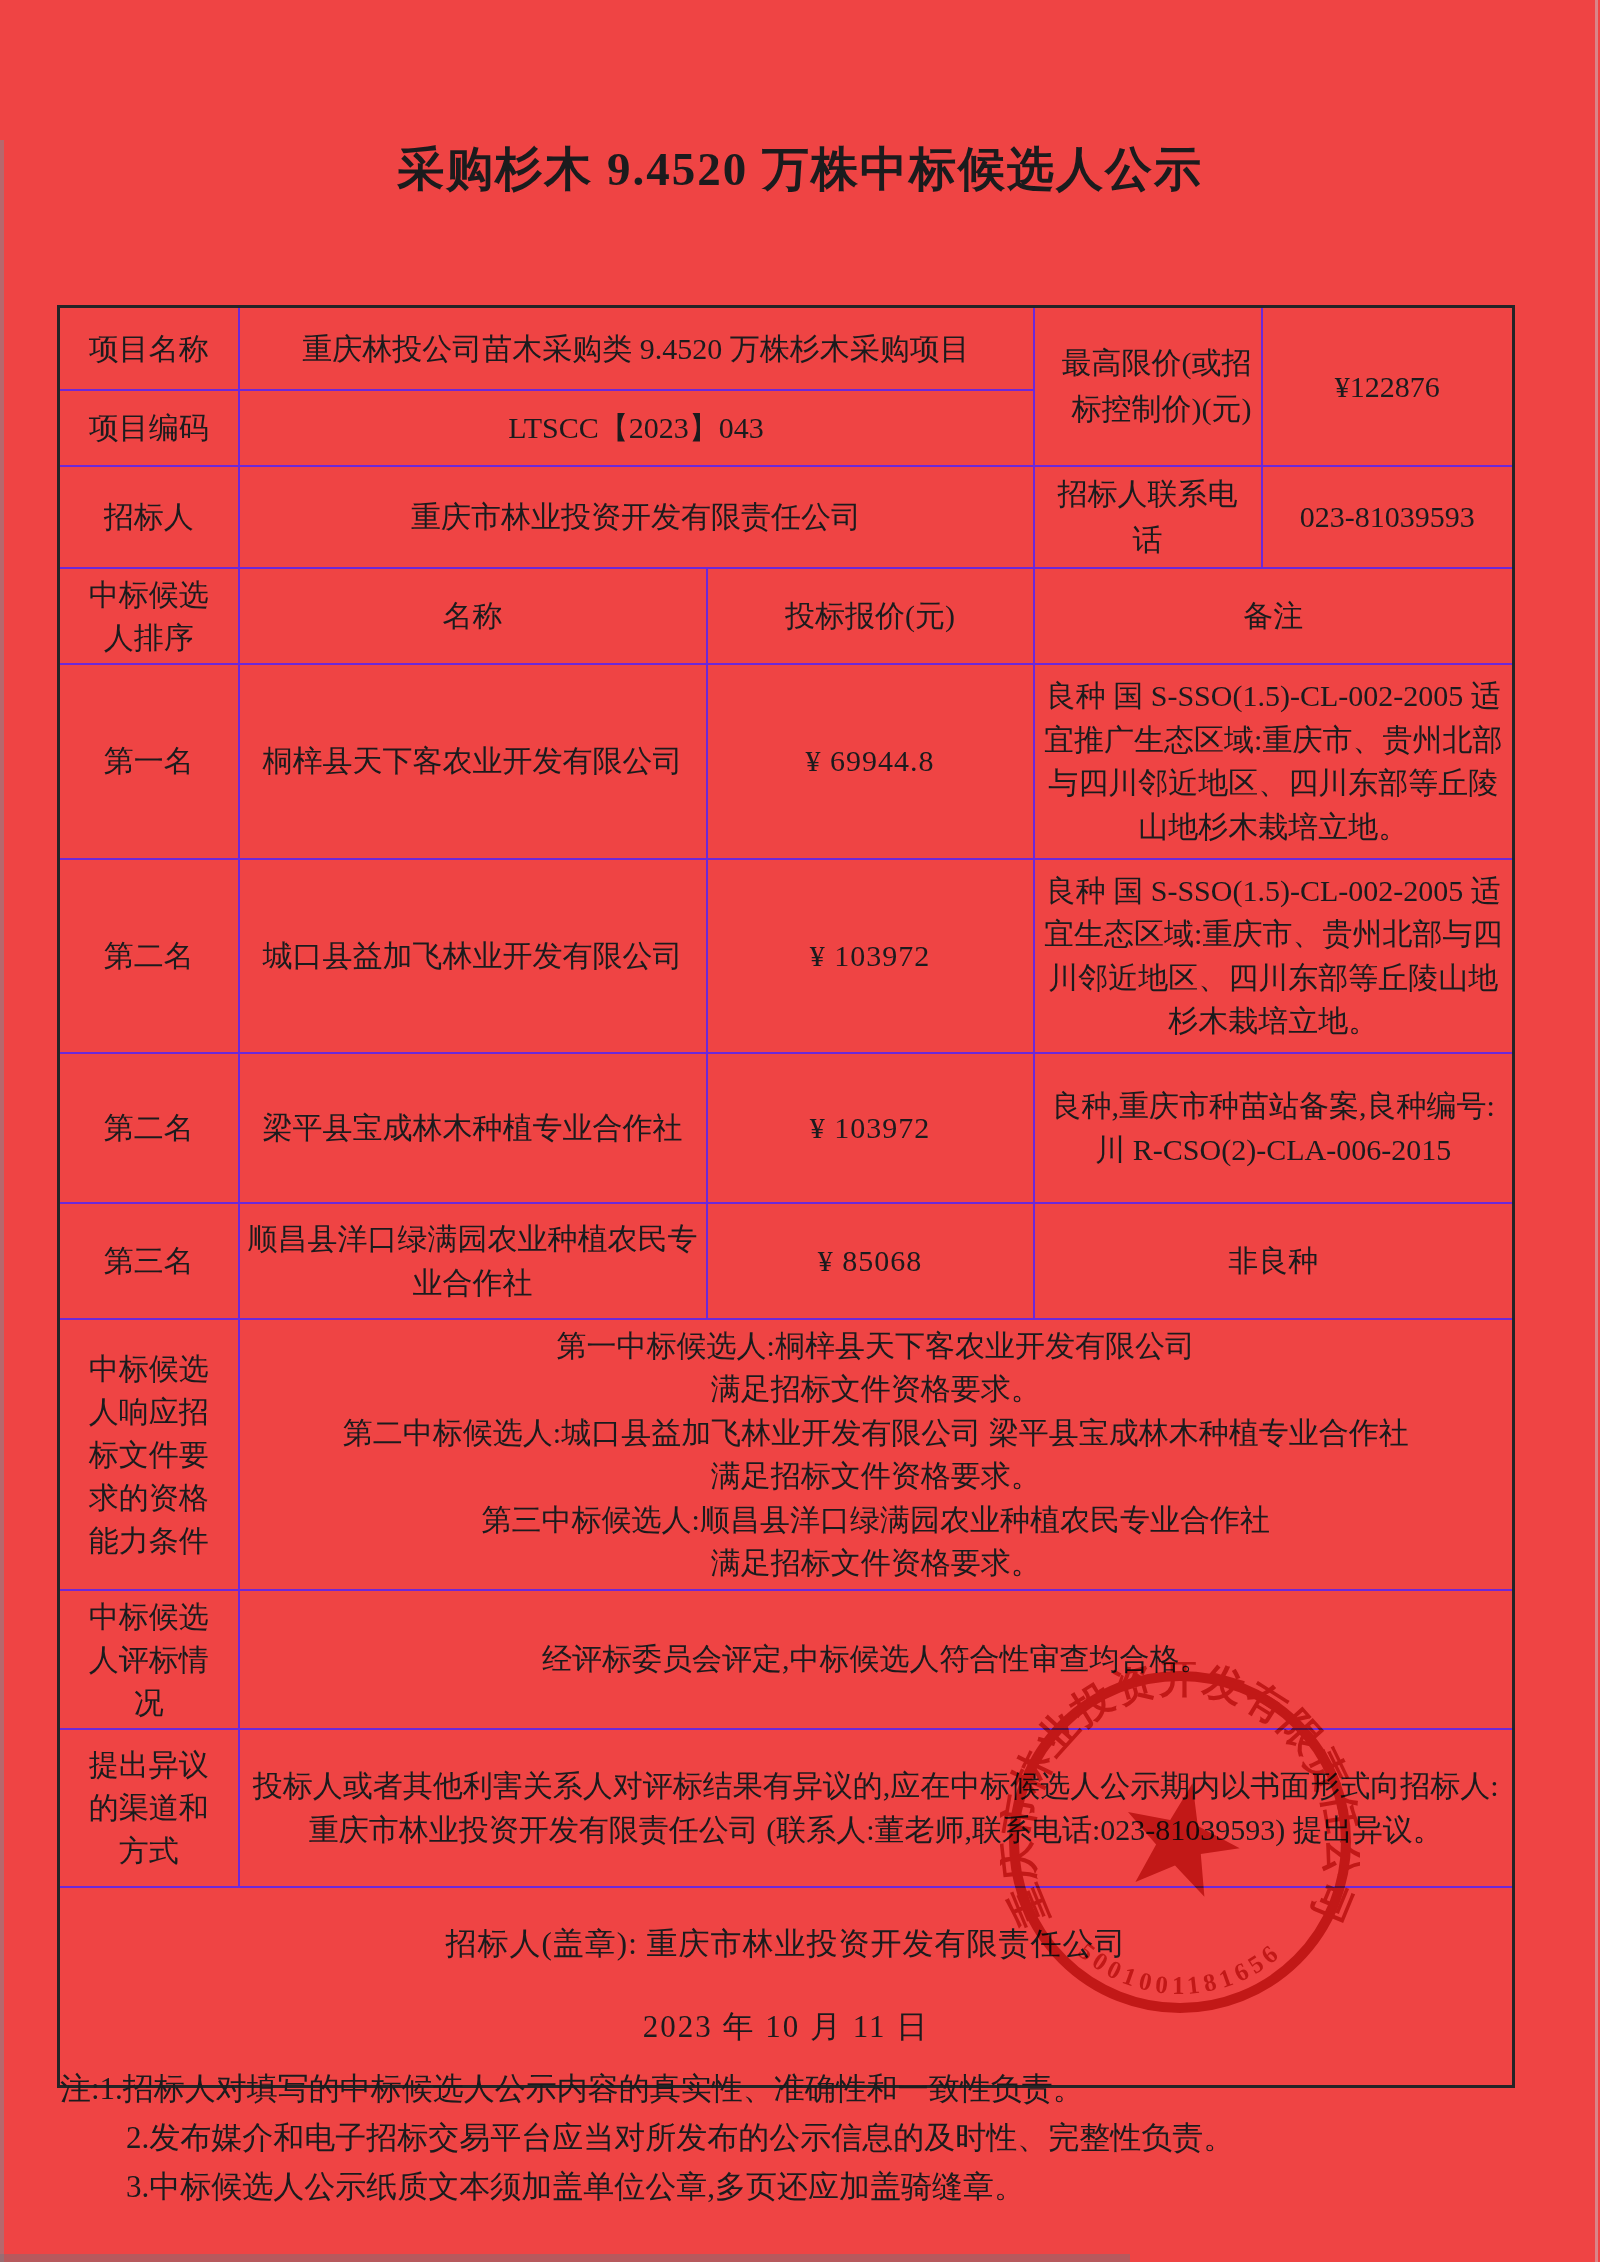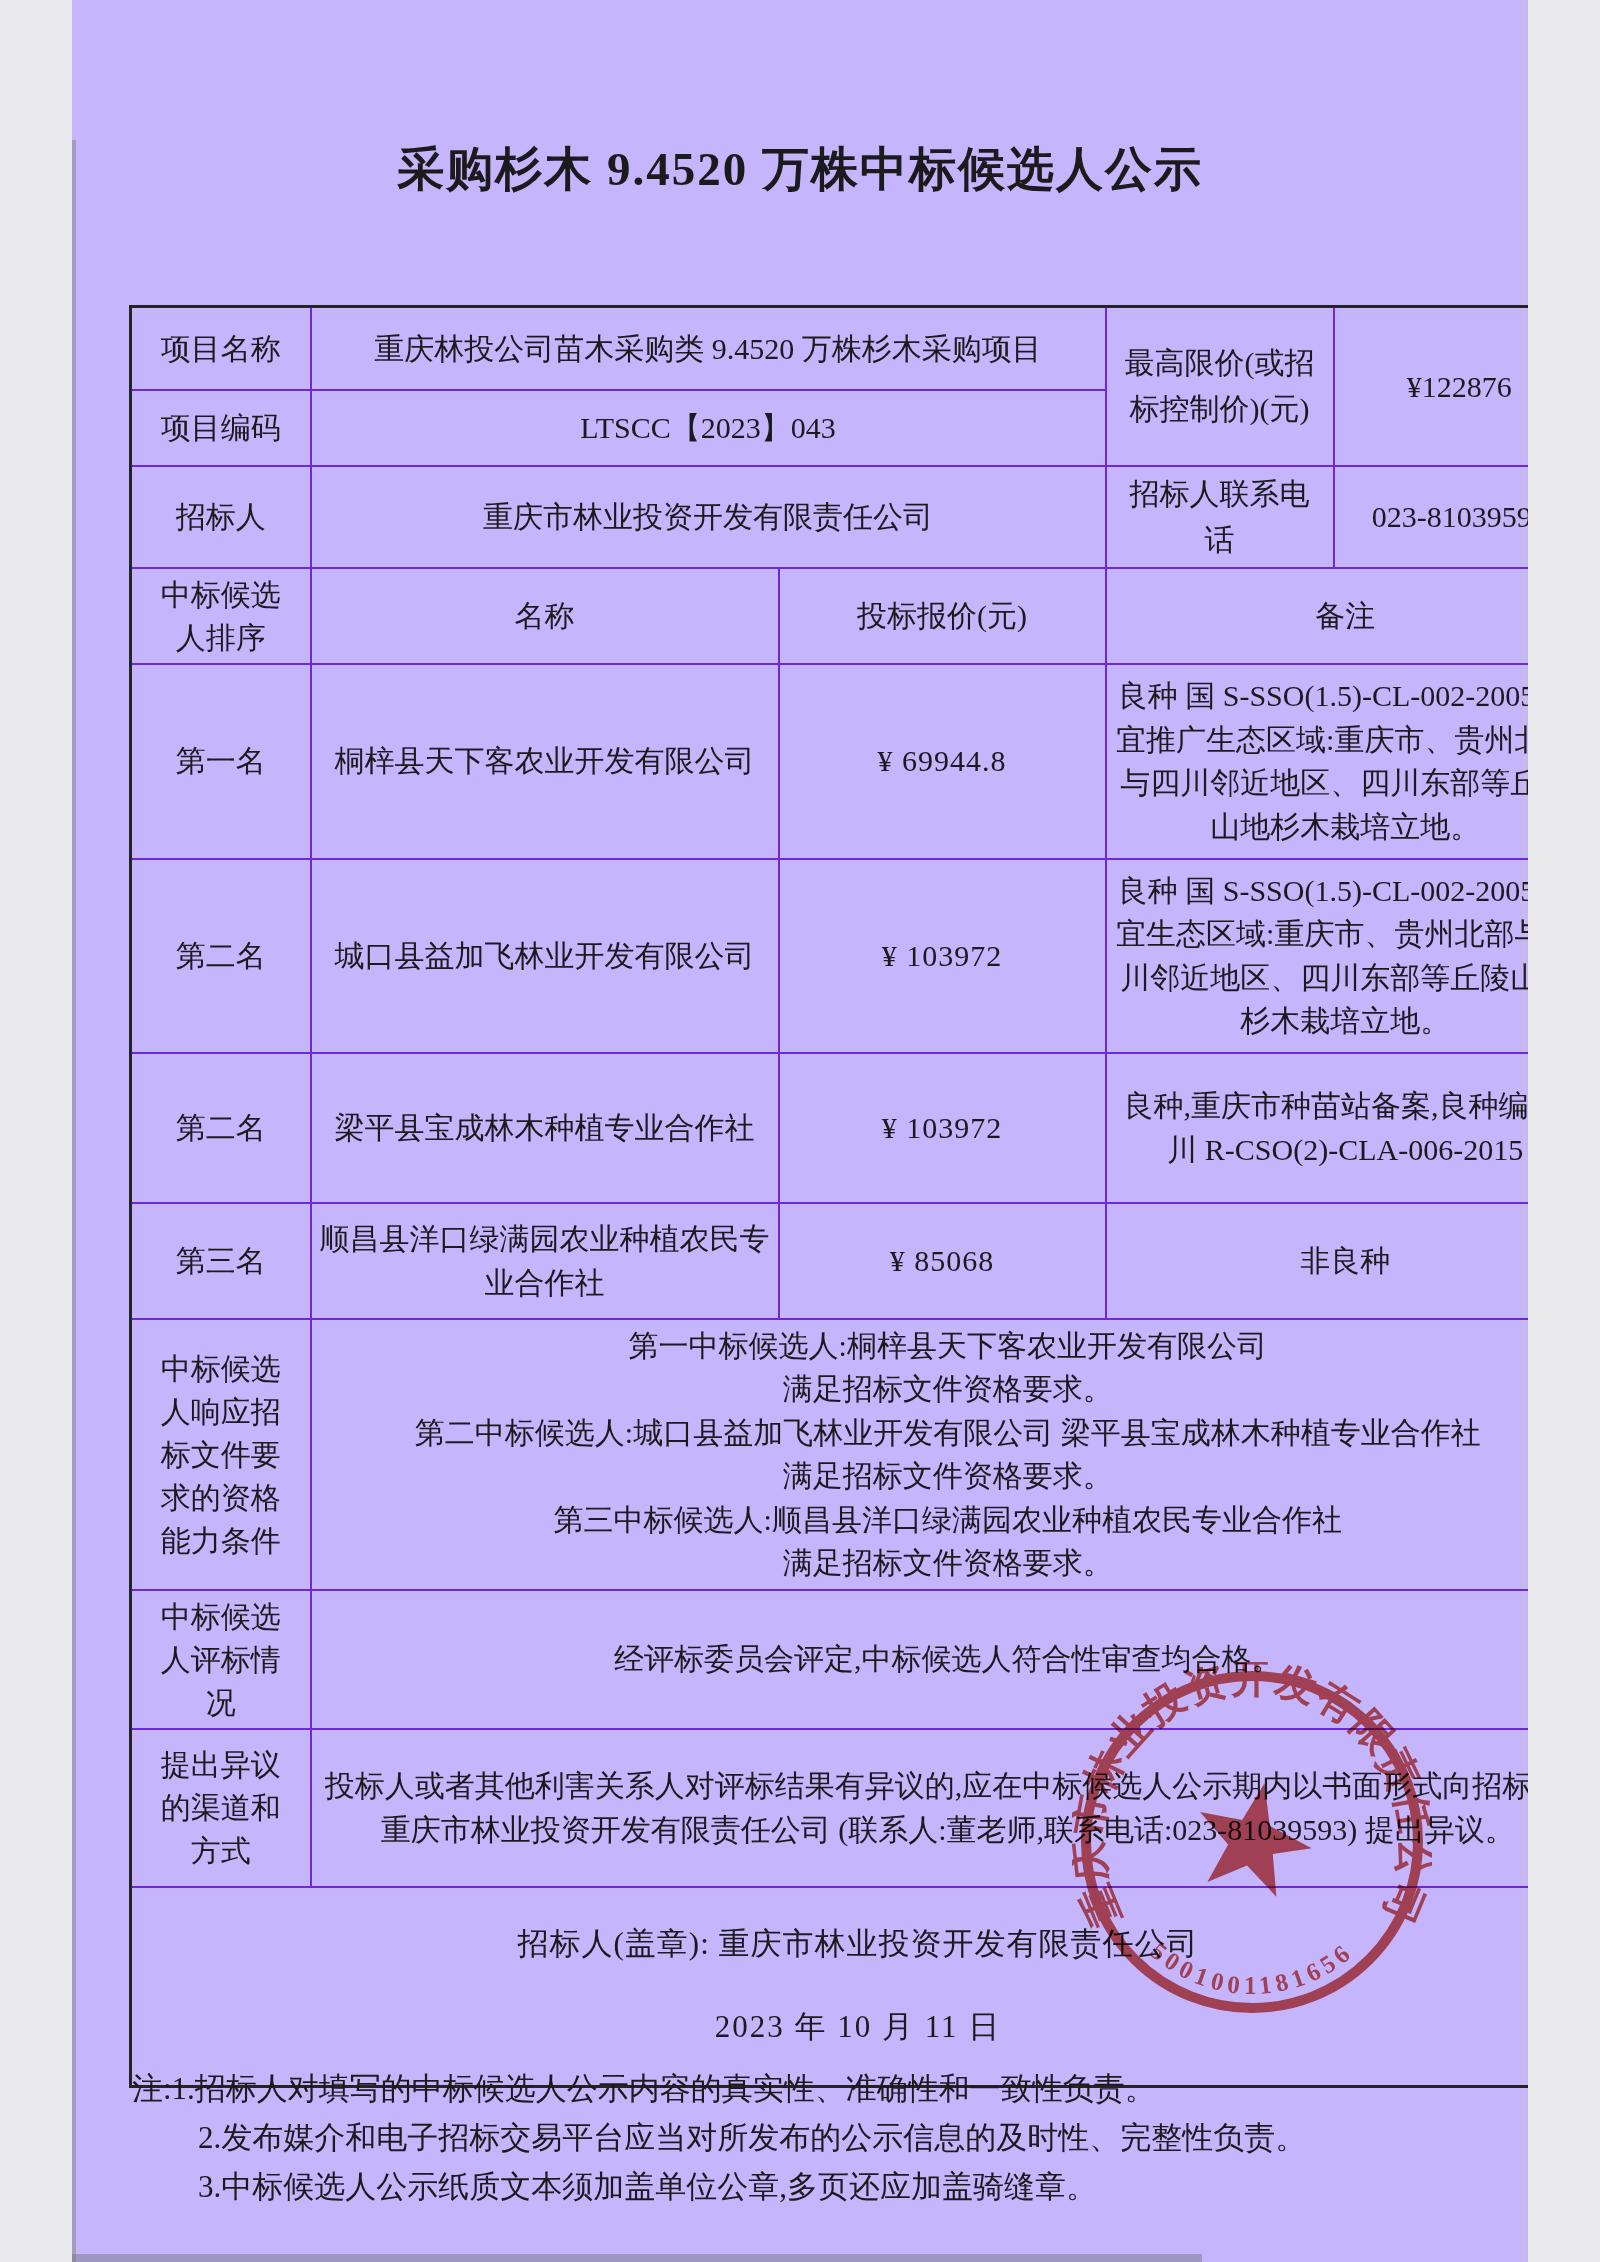--- a/index.html
+++ b/index.html
@@ -1,18 +1,18 @@
 <!DOCTYPE html>
 <html><head>
 <meta charset="utf-8">
 <style>
   html,body{margin:0;padding:0;background:#e9e9ec;}
   .page{
-    position:relative;width:1456px;height:2262px;margin:0 auto;
-    background:#c4b5fd;overflow:hidden;
+    position:relative;width:1600px;height:2262px;margin:0 auto;
+    background:#ef4444;overflow:hidden;
     font-family:"Liberation Serif","DejaVu Serif",serif;
     color:#1b1b1d;
   }
   .scan-edge-left{position:absolute;left:0;top:140px;width:4px;height:2122px;background:#86868e;opacity:.55;}
   .scan-edge-bottom{position:absolute;left:0;top:2254px;width:1130px;height:8px;background:#74747c;opacity:.45;}
   .scan-edge-right{position:absolute;right:2px;top:0;width:3px;height:2262px;background:#c6c6cc;opacity:.5;}
 
   .doc-title{position:absolute;left:0;top:138px;width:100%;text-align:center;
     font-size:47px;font-weight:bold;letter-spacing:2px;}
   .doc-subtitle{position:absolute;left:0;top:236px;width:100%;text-align:center;
@@ -28,21 +28,21 @@
     text-align:center;vertical-align:middle;
     font-size:30px;line-height:1.45;
     padding:4px 6px;
     overflow:hidden;
   }
   td.wrap-lbl div{width:128px;margin:0 auto;line-height:43px;}
   .code-val{text-align:left;padding-left:64px;}
   .remark{text-align:left;padding:10px 15px;font-size:29px;line-height:49px;margin-top:14px;}
   .remark-center{font-size:30px;}
   .price{letter-spacing:1px;}
-  .maxprice-lbl{width:208px;margin:0 auto;text-align:center;line-height:46px;}
+  .maxprice-lbl{width:208px;margin:0 auto;text-align:right;line-height:46px;}
   .phone-lbl{width:186px;margin:0 auto;text-align:center;line-height:46px;}
   .section-content{text-align:left;padding:8px 14px 8px 16px;font-size:29px;line-height:43px;}
   .section-content .cl{white-space:nowrap;}
   .eval-content{text-align:left;padding:0 16px;font-size:30px;}
   .obj-content{text-align:left;padding:0 14px 0 16px;font-size:29px;line-height:47px;}
   .seal-cell{vertical-align:top;text-align:right;padding:52px 16px 0 0;}
   .seal-line{font-size:31px;letter-spacing:1px;}
   .seal-date{font-size:31px;margin-top:38px;letter-spacing:2px;}
 
   .stamp{

